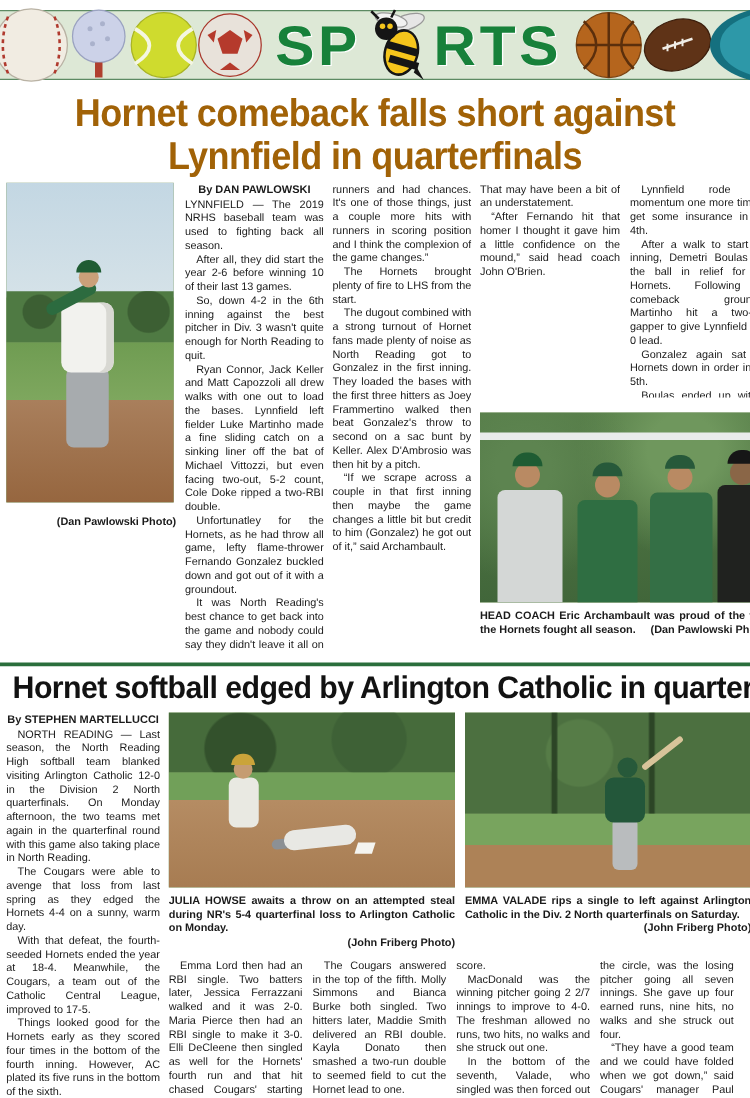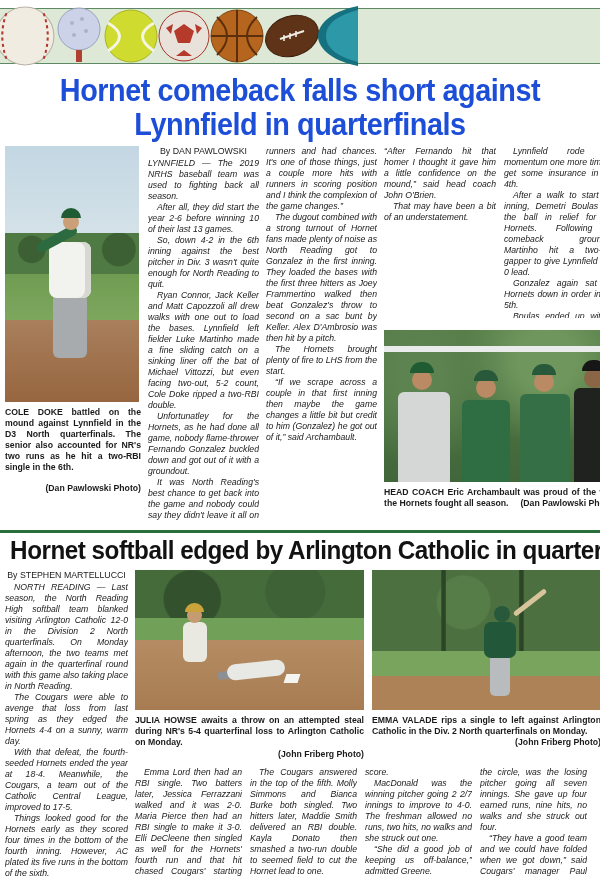--- a/index.html
+++ b/index.html
@@ -8,32 +8,32 @@
   
   .banner{margin:8px 0 0 0;height:54px;background:#dde8d6;border-top:1px solid #5d8a63;
           border-bottom:1px solid #5d8a63;display:flex;align-items:center;padding:0 0 0 0;
           position:relative;}
   .banner .ball{flex:0 0 auto;margin:0 -2px;}
   .masthead{flex:1;display:flex;align-items:center;justify-content:center;gap:2px;}
   .masthead .word{color:#17813a;font-weight:bold;font-size:47px;letter-spacing:3px;
                   line-height:1;transform:scaleY(0.95);text-shadow:1px 1px 0 #fff;}
   
   h1.headline1{margin:10px 0 4px;text-align:center;font-size:31px;line-height:34px;
-               font-weight:bold;color:#1d4ed8;letter-spacing:-0.5px;}
+               font-weight:bold;color:#a16207;letter-spacing:-0.5px;}
   h1.headline1 span{display:inline-block;transform:scaleX(0.93);}
   h2.headline2{margin:4px 0 6px;text-align:center;font-size:25px;line-height:27px;
                font-weight:bold;color:#121212;letter-spacing:-0.5px;white-space:nowrap;}
   h2.headline2 span{display:inline-block;transform:scaleX(0.97);}
   .rule{border:none;border-top:3px solid #2a6e3c;margin:8px 0 3px 0;}
   
   .art1{display:flex;gap:7px;padding:0 5px;height:376px;overflow:hidden;}
   .col{font-size:8.7px;line-height:11px;text-align:justify;overflow:hidden;}
-  .col p{margin:0;text-indent:9px;font-style:italic;}
+  .col p{margin:0;text-indent:9px;}
   .flush p:first-child{text-indent:0;}
-  .byline{font-weight:normal;text-align:center;font-size:8.8px;margin-bottom:1px;}
+  .byline{font-weight:bold;text-align:center;font-size:8.8px;margin-bottom:1px;}
   .c110{width:111px;flex:0 0 auto;}
   .photocol{width:136px;flex:0 0 auto;}
   .rightwrap{width:232px;flex:0 0 auto;display:flex;flex-direction:column;}
   .cols2{display:flex;gap:8px;height:172px;}
   .cols2 .col{width:112px;}
   
   .cap{font-size:8.7px;font-weight:bold;line-height:11px;text-align:justify;margin:5px 0 0;}
   .credit{font-size:8.7px;font-weight:bold;text-align:right;margin-top:10px;}
   .credit-inline{float:right;font-weight:bold;}
   
@@ -116,20 +116,36 @@
       <path d="M52 16 Q 29 29 52 44" fill="none" stroke="#f4f6e2" stroke-width="3"></path>
     </svg>
     <svg class="ball" width="56" height="56" viewBox="0 0 56 56">
       <circle cx="28" cy="28" r="25" fill="#e8e2da" stroke="#a8352a"></circle>
       <polygon points="28,16 38,23 34,35 22,35 18,23" fill="#b53a2c"></polygon>
       <polygon points="10,20 17,16 15,26" fill="#b53a2c"></polygon>
       <polygon points="46,20 39,16 41,26" fill="#b53a2c"></polygon>
       <polygon points="20,48 28,42 36,48" fill="#b53a2c"></polygon>
     </svg>
 
+    <div class="masthead">
+      <span class="word">SP</span>
+      <svg width="58" height="60" viewBox="0 0 58 60" style="margin:0 -2px;">
+        <ellipse cx="36" cy="12" rx="15" ry="6" fill="#e6e6e6" stroke="#999" transform="rotate(-18 36 12)"></ellipse>
+        <ellipse cx="24" cy="10" rx="13" ry="5" fill="#f2f2f2" stroke="#999" transform="rotate(14 24 10)"></ellipse>
+        <ellipse cx="32" cy="36" rx="13" ry="18" fill="#f5c51c" stroke="#151515" stroke-width="2" transform="rotate(16 32 36)"></ellipse>
+        <rect x="20" y="30" width="26" height="6" fill="#151515" transform="rotate(16 33 33)"></rect>
+        <rect x="22" y="41" width="24" height="6" fill="#151515" transform="rotate(16 34 44)"></rect>
+        <circle cx="20" cy="17" r="9" fill="#151515"></circle>
+        <circle cx="17" cy="15" r="2.2" fill="#f5c51c"></circle>
+          <circle cx="23" cy="15" r="2.2" fill="#f5c51c"></circle>
+        <path d="M14 9 L 8 3 M24 8 L 27 2" stroke="#151515" stroke-width="2" fill="none"></path>
+        <polygon points="42,52 50,58 44,47" fill="#151515"></polygon>
+      </svg>
+      <span class="word">RTS</span>
+    </div>
 
     <svg class="ball" width="58" height="58" viewBox="0 0 58 58">
       <circle cx="29" cy="29" r="26" fill="#b5651d" stroke="#7d4412"></circle>
       <path d="M29 3 V 55 M3 29 H 55 M9 10 Q 29 29 9 48 M49 10 Q 29 29 49 48" fill="none" stroke="#5b2f0c" stroke-width="2"></path>
     </svg>
     <svg class="ball" width="60" height="58" viewBox="0 0 60 58">
       <ellipse cx="30" cy="29" rx="27" ry="20" fill="#5f3317" stroke="#3c1f0d" transform="rotate(-18 30 29)"></ellipse>
       <path d="M18 32 L 42 24" stroke="#f0ede6" stroke-width="2"></path>
       <path d="M22 28 v6 M28 26 v6 M34 24 v6" stroke="#f0ede6" stroke-width="1.6"></path>
     </svg>
@@ -150,48 +166,47 @@
         <div class="p1-sky"></div>
         <div class="p1-trees"></div>
         <div class="p1-grass"></div>
         <div class="p1-dirt"></div>
         <div class="p1-pants"></div>
         <div class="p1-torso"></div>
         <div class="p1-arm"></div>
         <div class="p1-head"></div>
         <div class="p1-cap"></div>
       </div>
-      <p class="cap">COLE DOKE battled on the mound against Lynnfield in the D3 North quarterfinals. The senior also accounted for NR's two runs as he hit a two-RBI single in the 6th.</p>
       <p class="credit">(Dan Pawlowski Photo)</p>
     </div>
 
     <div class="col c110 flush">
       <div class="byline">By DAN PAWLOWSKI</div>
       <div class="flush">
           <p>LYNNFIELD — The 2019 NRHS baseball team was used to fighting back all season.</p>
           <p>After all, they did start the year 2-6 before winning 10 of their last 13 games.</p>
           <p>So, down 4-2 in the 6th inning against the best pitcher in Div. 3 wasn't quite enough for North Reading to quit.</p>
           <p>Ryan Connor, Jack Keller and Matt Capozzoli all drew walks with one out to load the bases. Lynnfield left fielder Luke Martinho made a fine sliding catch on a sinking liner off the bat of Michael Vittozzi, but even facing two-out, 5-2 count, Cole Doke ripped a two-RBI double.</p>
-          <p>Unfortunatley for the Hornets, as he had done all game, nobody flame-thrower Fernando Gonzalez buckled down and got out of it with a groundout.</p>
+          <p>Unfortunatley for the Hornets, as he had throw all game, lefty flame-thrower Fernando Gonzalez buckled down and got out of it with a groundout.</p>
           <p>It was North Reading's best chance to get back into the game and nobody could say they didn't leave it all on the diamond.</p>
         </div>
     </div>
 
     <div class="col c110 flush">
         <p>runners and had chances. It's one of those things, just a couple more hits with runners in scoring position and I think the complexion of the game changes.”</p>
+        <p>The Hornets brought plenty of fire to LHS from the start.</p>
         <p>The dugout combined with a strong turnout of Hornet fans made plenty of noise as North Reading got to Gonzalez in the first inning. They loaded the bases with the first three hitters as Joey Frammertino walked then beat Gonzalez's throw to second on a sac bunt by Keller. Alex D'Ambrosio was then hit by a pitch.</p>
-        <p>The Hornets brought plenty of fire to LHS from the start.</p>
         <p>“If we scrape across a couple in that first inning then maybe the game changes a little bit but credit to him (Gonzalez) he got out of it,” said Archambault.</p>
       </div>
 
     <div class="rightwrap">
       <div class="cols2">
         <div class="col flush">
+            <p>That may have been a bit of an understatement.</p>
             <p>“After Fernando hit that homer I thought it gave him a little confidence on the mound,” said head coach John O'Brien.</p>
-            <p>That may have been a bit of an understatement.</p>
           </div>
         <div class="col">
           <div>
               <p>Lynnfield rode the momentum one more time to get some insurance in the 4th.</p>
               <p>After a walk to start the inning, Demetri Boulas got the ball in relief for the Hornets. Following a comeback grounder, Martinho hit a two-RBI gapper to give Lynnfield a 4-0 lead.</p>
               <p>Gonzalez again sat the Hornets down in order in the 5th.</p>
               <p>Boulas ended up with a fine stat line (3 IP, 1 H, 3 BB 1 K) as he didn't allow a hit for the rest of the game.</p>
             </div>
 
         </div>
@@ -253,35 +268,34 @@
         <figure>
           <div class="photo photo4">
             <div class="p4-trees"></div>
             <div class="p4-grass"></div>
             <div class="p4-dirt"></div>
             <div class="p4-pants"></div>
             <div class="p4-torso"></div>
             <div class="p4-head"></div>
             <div class="p4-bat"></div>
           </div>
-          <figcaption class="cap capline"><span>EMMA VALADE rips a single to left against Arlington Catholic in the Div. 2 North quarterfinals on Monday.</span> <span class="credit-inline">(John Friberg Photo)</span></figcaption>
+          <figcaption class="cap capline"><span>EMMA VALADE rips a single to left against Arlington Catholic in the Div. 2 North quarterfinals on Saturday.</span> <span class="credit-inline">(John Friberg Photo)</span></figcaption>
         </figure>
       </div>
       <div class="cols4">
         <div class="col">
             <p>Emma Lord then had an RBI single. Two batters later, Jessica Ferrazzani walked and it was 2-0. Maria Pierce then had an RBI single to make it 3-0. Elli DeCleene then singled as well for the Hornets' fourth run and that hit chased Cougars' starting pitcher Madison Figueredo out of the game.</p>
           </div>
         <div class="col">
             <p>The Cougars answered in the top of the fifth. Molly Simmons and Bianca Burke both singled. Two hitters later, Maddie Smith delivered an RBI double. Kayla Donato then smashed a two-run double to seemed field to cut the Hornet lead to one.</p>
             <p>After North Reading got Caroline Macri out, a throwing error by Hornet pitcher Shea Hansen on a ball hit by Figueredo allowed the eventual game-winning run to</p>
           </div>
         <div class="col flush">
             <p>score.</p>
             <p>MacDonald was the winning pitcher going 2 2/7 innings to improve to 4-0. The freshman allowed no runs, two hits, no walks and she struck out one.</p>
-            <p>“She did a good job of keeping us off-balance,” admitted Greene.</p>
             <p>In the bottom of the seventh, Valade, who singled was then forced out at second on a grounder by Howse to end the game.</p>
           </div>
         <div class="col flush">
           <div class="flush">
               <p>the circle, was the losing pitcher going all seven innings. She gave up four earned runs, nine hits, no walks and she struck out four.</p>
               <p>“They have a good team and we could have folded when we got down,” said Cougars' manager Paul Ricciardi. “We came into this game with a chip on our shoulder after what happened last year.”</p>
             </div>
 
         </div>
       </div>

